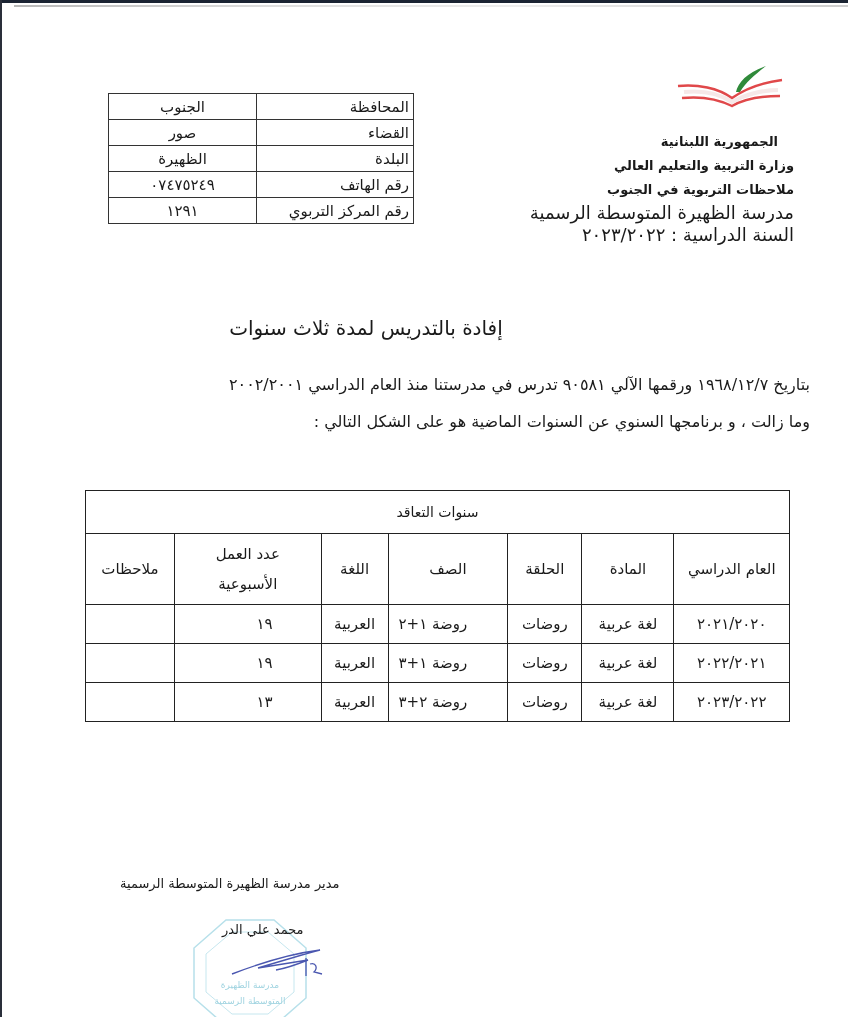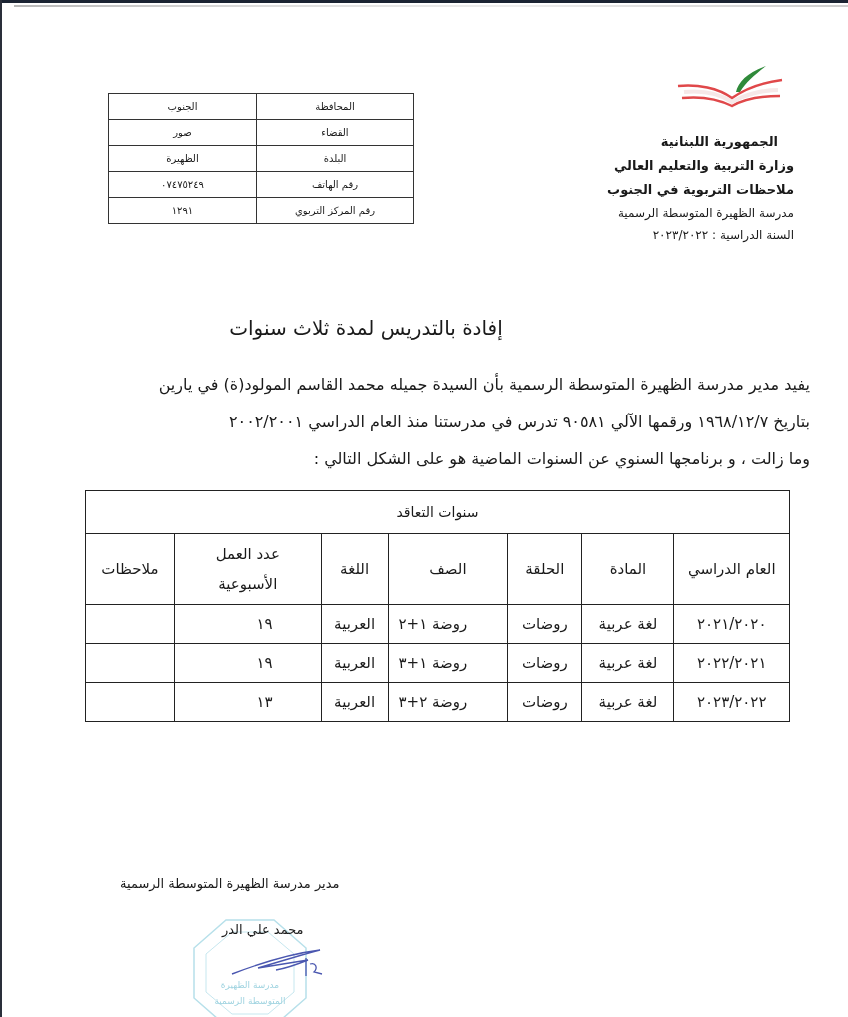--- a/index.html
+++ b/index.html
@@ -13,27 +13,27 @@
   .scan-left { position: absolute; left: 0; top: 0; width: 2px; height: 1017px; background: #2a2f3a; }
   .scan-line { position: absolute; left: 14px; top: 5px; width: 834px; height: 2px;
     background: linear-gradient(to right, #9a9a9a 0%, #cfcfcf 30%, #e6e6e6 60%, #b8b8b8 100%); opacity: .7; }
 
   
   .logo { position: absolute; left: 674px; top: 62px; width: 110px; height: 48px; }
 
   
   .hdr { position: absolute; right: 54px; top: 130px; direction: rtl; text-align: right; }
   .hdr .l { font-weight: bold; font-size: 13px; line-height: 24px; white-space: nowrap; }
-  .hdr .s { font-size: 12px; line-height: 22px; white-space: nowrap; }
+  .hdr .s { font-size: 18px; line-height: 22px; white-space: nowrap; }
   .hdr .r1 { margin-right: 16px; }
 
   
   .info { position: absolute; left: 108px; top: 93px; width: 306px; border-collapse: collapse; direction: rtl; }
-  .info td { border: 1px solid #333; height: 25px; font-size: 10px; text-align: center; padding: 0 4px; }
-  .info td.k { width: 148px; }
+  .info td { border: 1px solid #333; height: 25px; font-size: 15px; text-align: center; padding: 0 4px; }
+  .info td.k { width: 148px; text-align: right; }
 
   .title { position: absolute; left: 0; width: 732px; top: 316px; text-align: center; direction: rtl; font-size: 20px; }
 
   .para { position: absolute; left: 120px; width: 690px; top: 366px; direction: rtl; text-align: justify;
     font-size: 16px; line-height: 37px; }
   .para div { text-align: right; white-space: nowrap; }
 
   
   .main { position: absolute; left: 85px; top: 490px; width: 705px; border-collapse: collapse; direction: rtl; padding-left: 28px; }
   .main td, .main th { border: 1px solid #222; font-weight: normal; font-size: 15px; text-align: center; padding: 0 4px; }
@@ -94,21 +94,20 @@
   <tr>
     <td class="k">رقم المركز التربوي</td>
     <td>١٢٩١</td>
   </tr>
 </tbody>
   </table>
 
 <div class="title">إفادة بالتدريس لمدة ثلاث سنوات</div>
 
 <div class="para">
-  <div>يفيد مدير مدرسة الظهيرة المتوسطة الرسمية بأن السيدة جميله محمد القاسم المولود(ة) في يارين</div>
   <div>بتاريخ ١٩٦٨/١٢/٧ ورقمها الآلي ٩٠٥٨١ تدرس في مدرستنا منذ العام الدراسي ٢٠٠٢/٢٠٠١</div>
   <div>وما زالت ، و برنامجها السنوي عن السنوات الماضية هو على الشكل التالي :</div>
 </div>
 
 <table class="main">
   <tbody>
       <tr>
     <th class="cap" colspan="7">سنوات التعاقد</th>
   </tr>
   <tr class="h">

